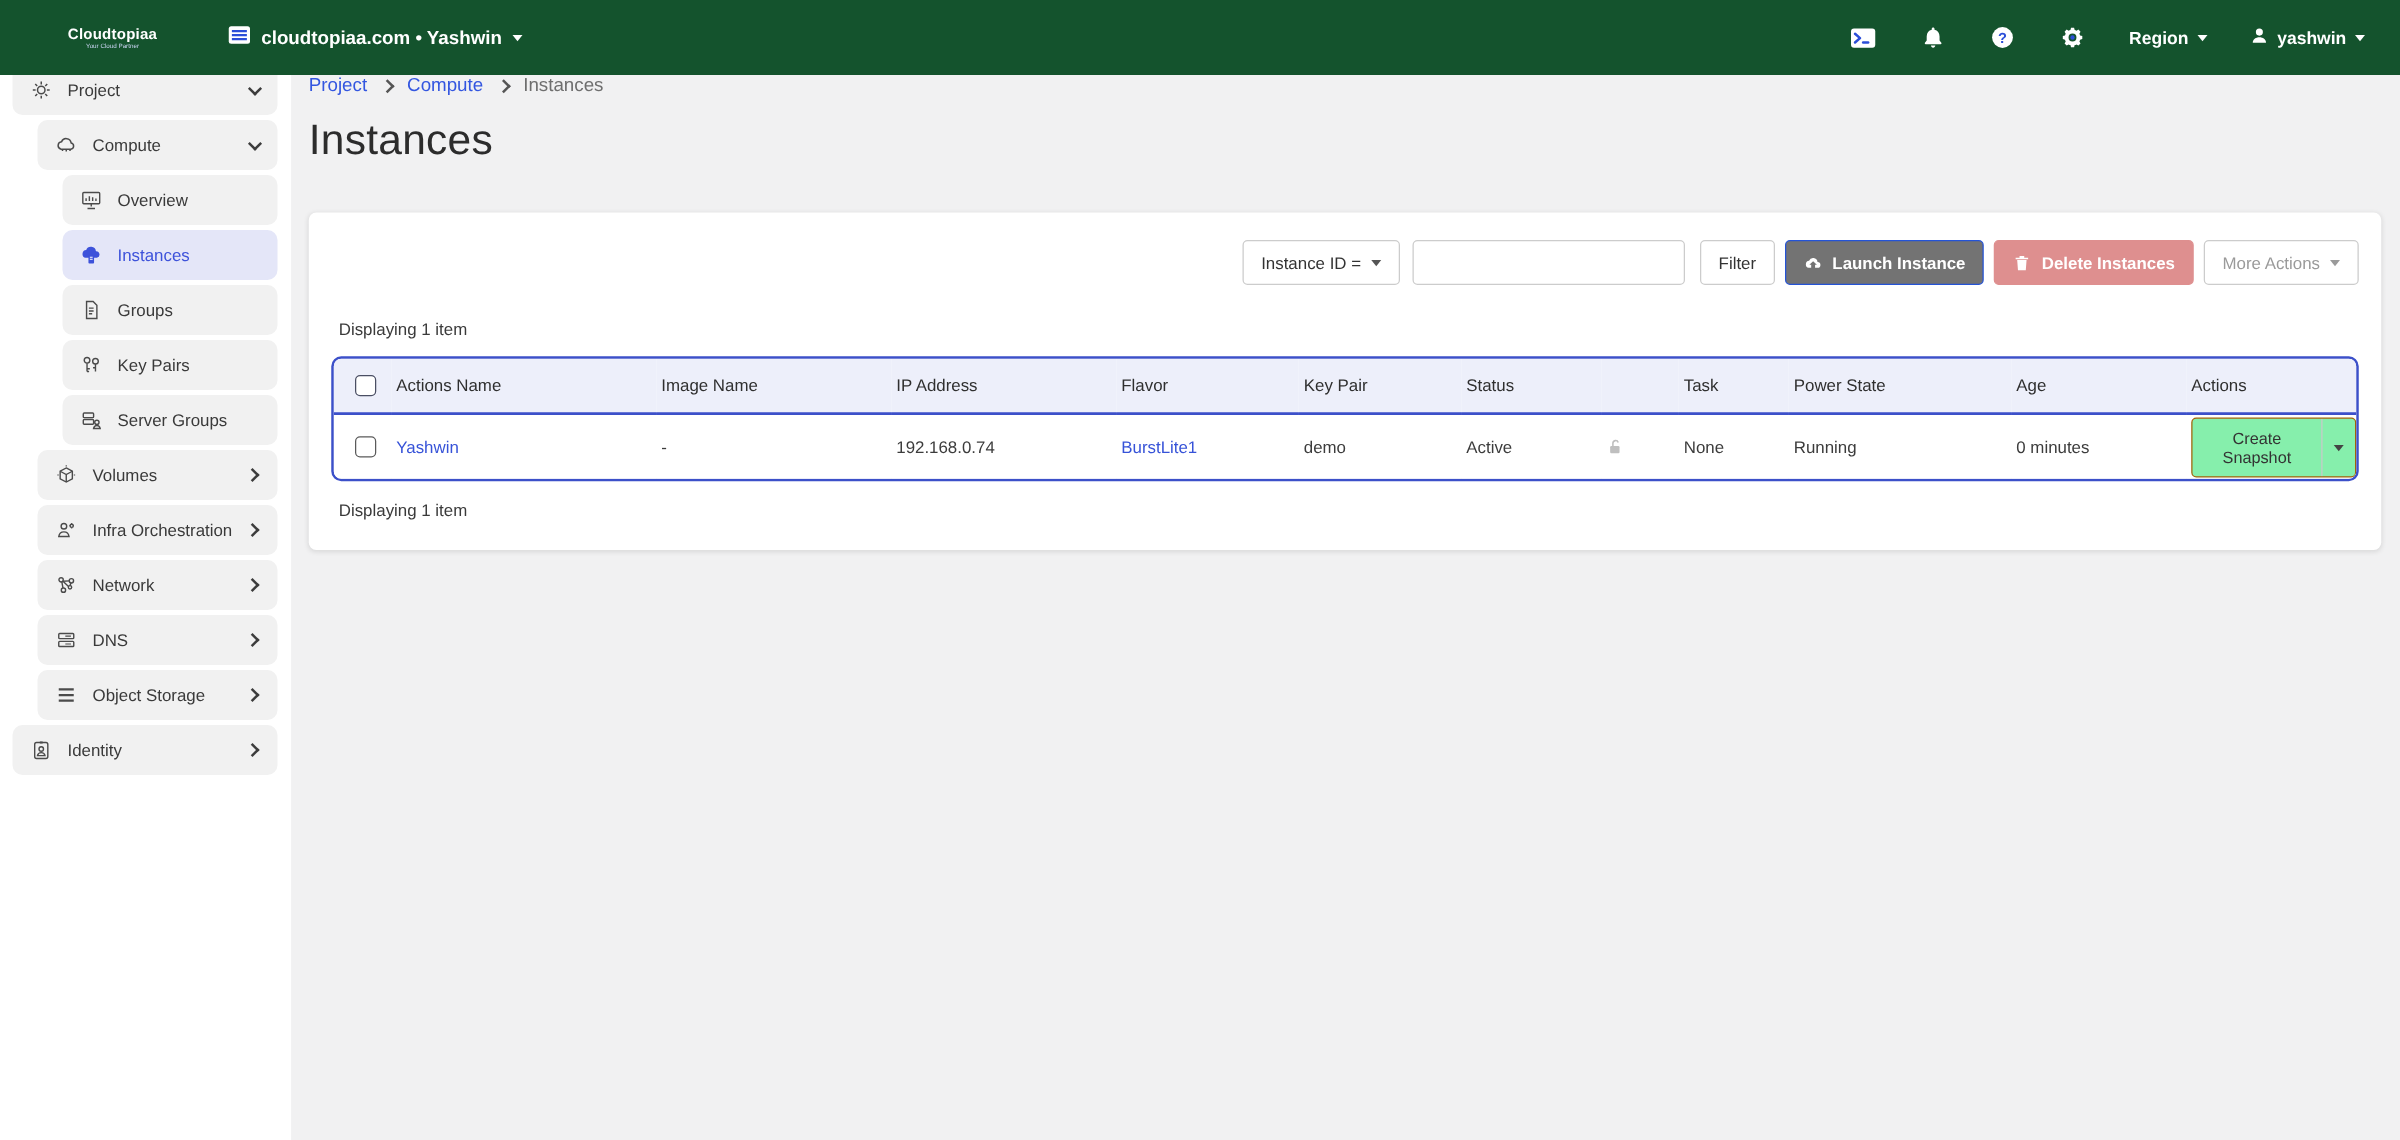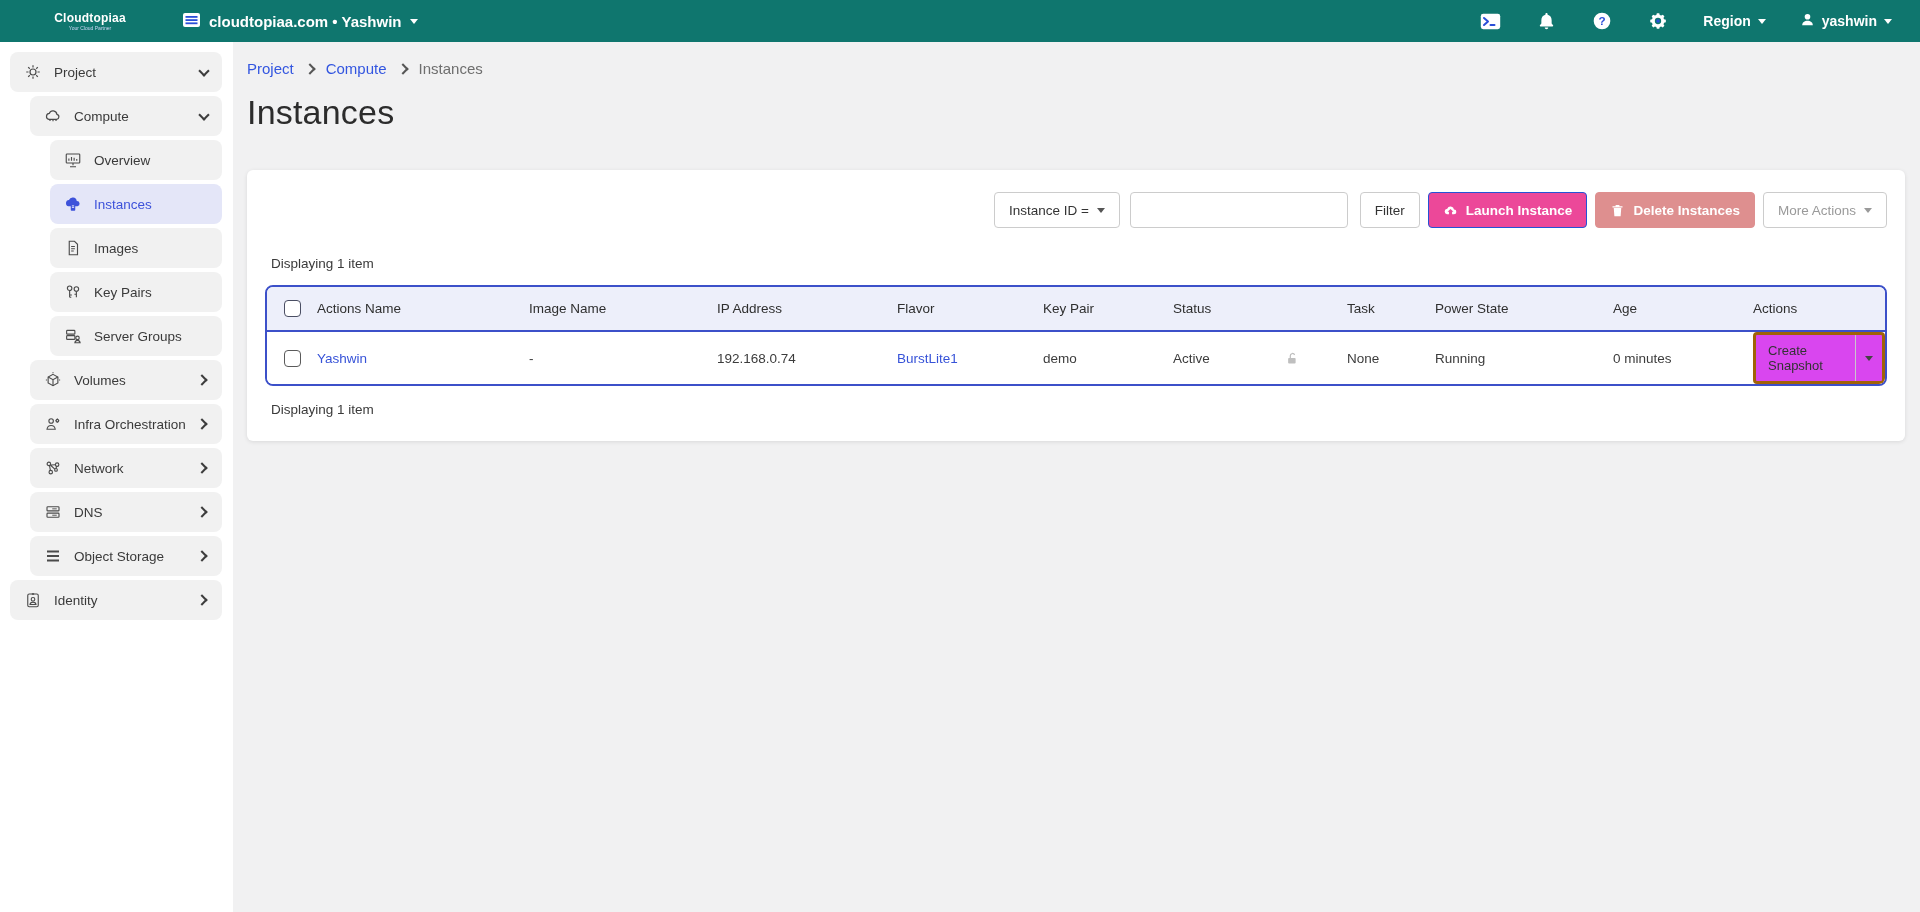--- a/index.html
+++ b/index.html
@@ -1,19 +1,19 @@
 <!DOCTYPE html>
 <html><head>
 <meta charset="utf-8">
 <style>
   * { margin:0; padding:0; box-sizing:border-box; }
   html,body { width:1920px; height:912px; font-family:"Liberation Sans", sans-serif; background:#f1f1f2; overflow:hidden; }
 
   
-  .topbar { position:fixed; top:0; left:0; width:1920px; height:42px; background:#0f766e; display:flex; align-items:center; z-index:10; }
+  .topbar { position:fixed; top:0; left:0; width:1920px; height:60px; background:#14532d; display:flex; align-items:center; z-index:10; }
   .logo-wrap { width:120px; margin-left:30px; text-align:center; color:#fff; line-height:1; }
   .logo-title { font-size:12px; font-weight:bold; letter-spacing:.2px; }
   .logo-tagline { font-size:5px; color:#cdd6f5; margin-top:2px; }
   .tb-context { display:flex; align-items:center; gap:8px; color:#fff; font-weight:bold; font-size:15px; margin-left:32px; }
   .tb-right { margin-left:auto; display:flex; align-items:center; gap:34px; margin-right:28px; color:#fff; }
   .tb-iconbtn { width:22px; height:22px; display:flex; align-items:center; justify-content:center; cursor:pointer; }
   .tb-drop { display:flex; align-items:center; gap:7px; font-weight:bold; font-size:14px; cursor:pointer; }
   .caret { display:inline-block; width:0; height:0; border-left:4px solid transparent; border-right:4px solid transparent; border-top:5px solid currentColor; margin-top:1px; }
 
   
@@ -37,40 +37,40 @@
   .bc-current { color:#6e6e6e; }
   .page-title { font-size:34px; font-weight:400; color:#2c2c2c; margin-top:16px; letter-spacing:.2px; }
 
   .card { margin-top:38px; width:1658px; background:#fff; border-radius:6px; box-shadow:0 1px 4px rgba(0,0,0,.10); padding:22px 18px 24px 18px; }
 
   
   .toolbar { display:flex; justify-content:flex-end; align-items:center; gap:8px; margin-bottom:28px; }
   .btn { height:36px; border:1px solid #cccccc; background:#fff; border-radius:4px; font-size:13.5px; color:#333; display:inline-flex; align-items:center; gap:8px; padding:0 14px; cursor:pointer; font-family:inherit; }
   .filter-type { margin-right:2px; }
   .search-input { height:36px; width:218px; border:1px solid #ccc; border-radius:4px; padding:0 10px; font-size:13px; font-family:inherit; margin-right:4px; }
-  .btn-primary { background:#ec4899; border-color:#2453d6; color:#fff; font-weight:bold; }
+  .btn-primary { background:#737373; border-color:#2453d6; color:#fff; font-weight:bold; }
   .btn-danger { background:#de8f8f; border-color:#de8f8f; color:#fff; font-weight:bold; }
   .btn-muted { color:#9a9a9a; }
   .bicon { width:15px; height:15px; }
 
   .summary { font-size:13.5px; color:#3a3a3a; margin-left:6px; }
 
   
   .table-box { border:2px solid #3c50c9; border-radius:8px; overflow:hidden; margin:14px 0 16px 0; }
   table { width:100%; border-collapse:collapse; table-layout:fixed; }
   thead tr { background:#edeffa; height:44px; }
   thead th { font-weight:400; font-size:13.5px; color:#2f2f2f; text-align:left; padding-left:4px; border-bottom:2px solid #3c50c9; }
   tbody tr { background:#fff; height:52px; }
   tbody td { font-size:13.5px; color:#3c3c3c; padding-left:4px; }
   .cb { width:17px; height:17px; border:1.6px solid #4a4e63; border-radius:4px; background:#fff; margin-left:13px; cursor:pointer; }
   tbody .cb { border-color:#5a5a5a; }
   .cell-link { color:#3753d8; cursor:pointer; }
   .lock-cell svg { display:block; }
 
-  .split-btn { display:inline-flex; border:3px solid #a16207; border-radius:4px; overflow:hidden; background:#d946ef; }
+  .split-btn { display:inline-flex; border:1px solid #a16207; border-radius:4px; overflow:hidden; background:#86efac;text-align:center; }
   .split-main { padding:8px 12px; font-size:13px; color:#333; cursor:pointer; }
   .split-caret { border-left:1px solid #c9c9c9; padding:0 9px; display:flex; align-items:center; cursor:pointer; color:#444; }
 </style>
 </head>
 <body>
 
 <div class="topbar">
   <div class="logo-wrap">
     <div class="logo-title">Cloudtopiaa</div>
     <div class="logo-tagline">Your Cloud Partner</div>
@@ -166,21 +166,21 @@
         <path d="M10.5 14.5h3M10.5 16.5h3" stroke="#fff" stroke-width="1.1"></path>
       </svg>
     <span class="side-label">Instances</span>
   </div>
 
   <div class="side-item lv2">
     <svg class="sicon" viewBox="0 0 24 24" fill="none" stroke="#4b4b4b" stroke-width="1.5">
         <path d="M7 3h7l4 4v14H7z"></path>
         <path d="M9.5 10h5M9.5 13h5M9.5 16h3.5"></path>
       </svg>
-    <span class="side-label">Images</span>
+    <span class="side-label">Groups</span>
   </div>
 
   <div class="side-item lv2">
     <svg class="sicon" viewBox="0 0 24 24" fill="none" stroke="#4b4b4b" stroke-width="1.5">
         <circle cx="7.5" cy="7" r="3"></circle>
         <path d="M7.5 10v9M7.5 16h3M7.5 19h2.2"></path>
         <circle cx="16.5" cy="8" r="3"></circle>
         <path d="M16.5 11v8M16.5 15h-2.6"></path>
       </svg>
     <span class="side-label">Key Pairs</span>

